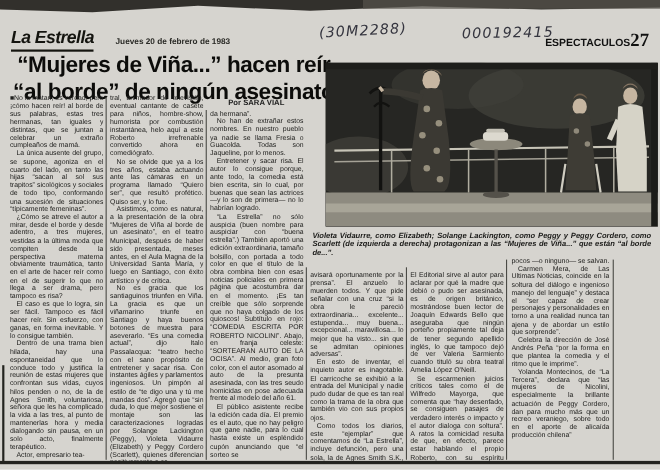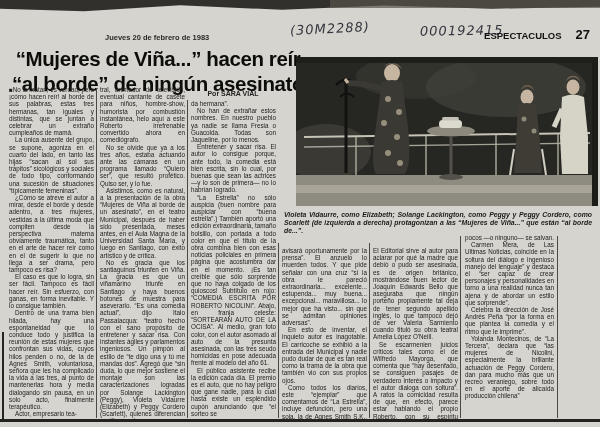--- a/index.html
+++ b/index.html
@@ -12,21 +12,21 @@
 
   
   .masthead{position:absolute;left:10px;top:26px;font-style:italic;font-weight:900;
       font-size:16px;letter-spacing:-0.5px;border-bottom:2.5px solid #14140f;padding-bottom:1px;color:#14140f;}
   .dateline{position:absolute;left:105px;top:33px;font-size:7.5px;font-weight:bold;color:#2a2a26;}
   .handwriting{position:absolute;font-family:"DejaVu Sans",sans-serif;font-style:italic;
       color:#35353f;font-size:13px;letter-spacing:1px;}
   .hw1{left:290px;top:21px;transform:rotate(-3deg);}
   .hw2{left:420px;top:23px;transform:rotate(-1deg);}
   .section{position:absolute;right:10px;top:27px;font-weight:900;font-size:9.5px;color:#111;}
-  .section .pg{font-size:13px;margin-left:14px;}
+  .section .pg{font-size:17px;margin-left:0;font-family:Liberation Serif, serif;}
 
   
   .headline{position:absolute;left:8px;top:46px;width:300px;text-align:center;
       font-weight:900;font-size:20.5px;line-height:25px;letter-spacing:-0.4px;color:#0c0c0a;}
 
   
   .byline{position:absolute;left:190px;top:90px;width:86px;text-align:center;
       font-size:7px;font-weight:bold;color:#222;}
 
   
@@ -58,20 +58,21 @@
   .left-edge{position:absolute;left:2px;top:332px;width:2px;height:88px;background:#23231f;}
 </style>
 </head>
 <body>
 
 <div id="page">
 
   <div class="torn-strip"></div>
   <div class="torn-strip2"></div>
 
+  <div class="masthead">La Estrella</div>
   <div class="dateline">Jueves 20 de febrero de 1983</div>
   <div class="handwriting hw1">(30M2288)</div>
   <div class="handwriting hw2">000192415</div>
   <div class="section">
     <span>ESPECTACULOS</span><span class="pg">27</span>
   </div>
 
   <div class="headline">
     <div>“Mujeres de Viña...” hacen reír</div>
     <div>“al borde” de ningún asesinato</div>

